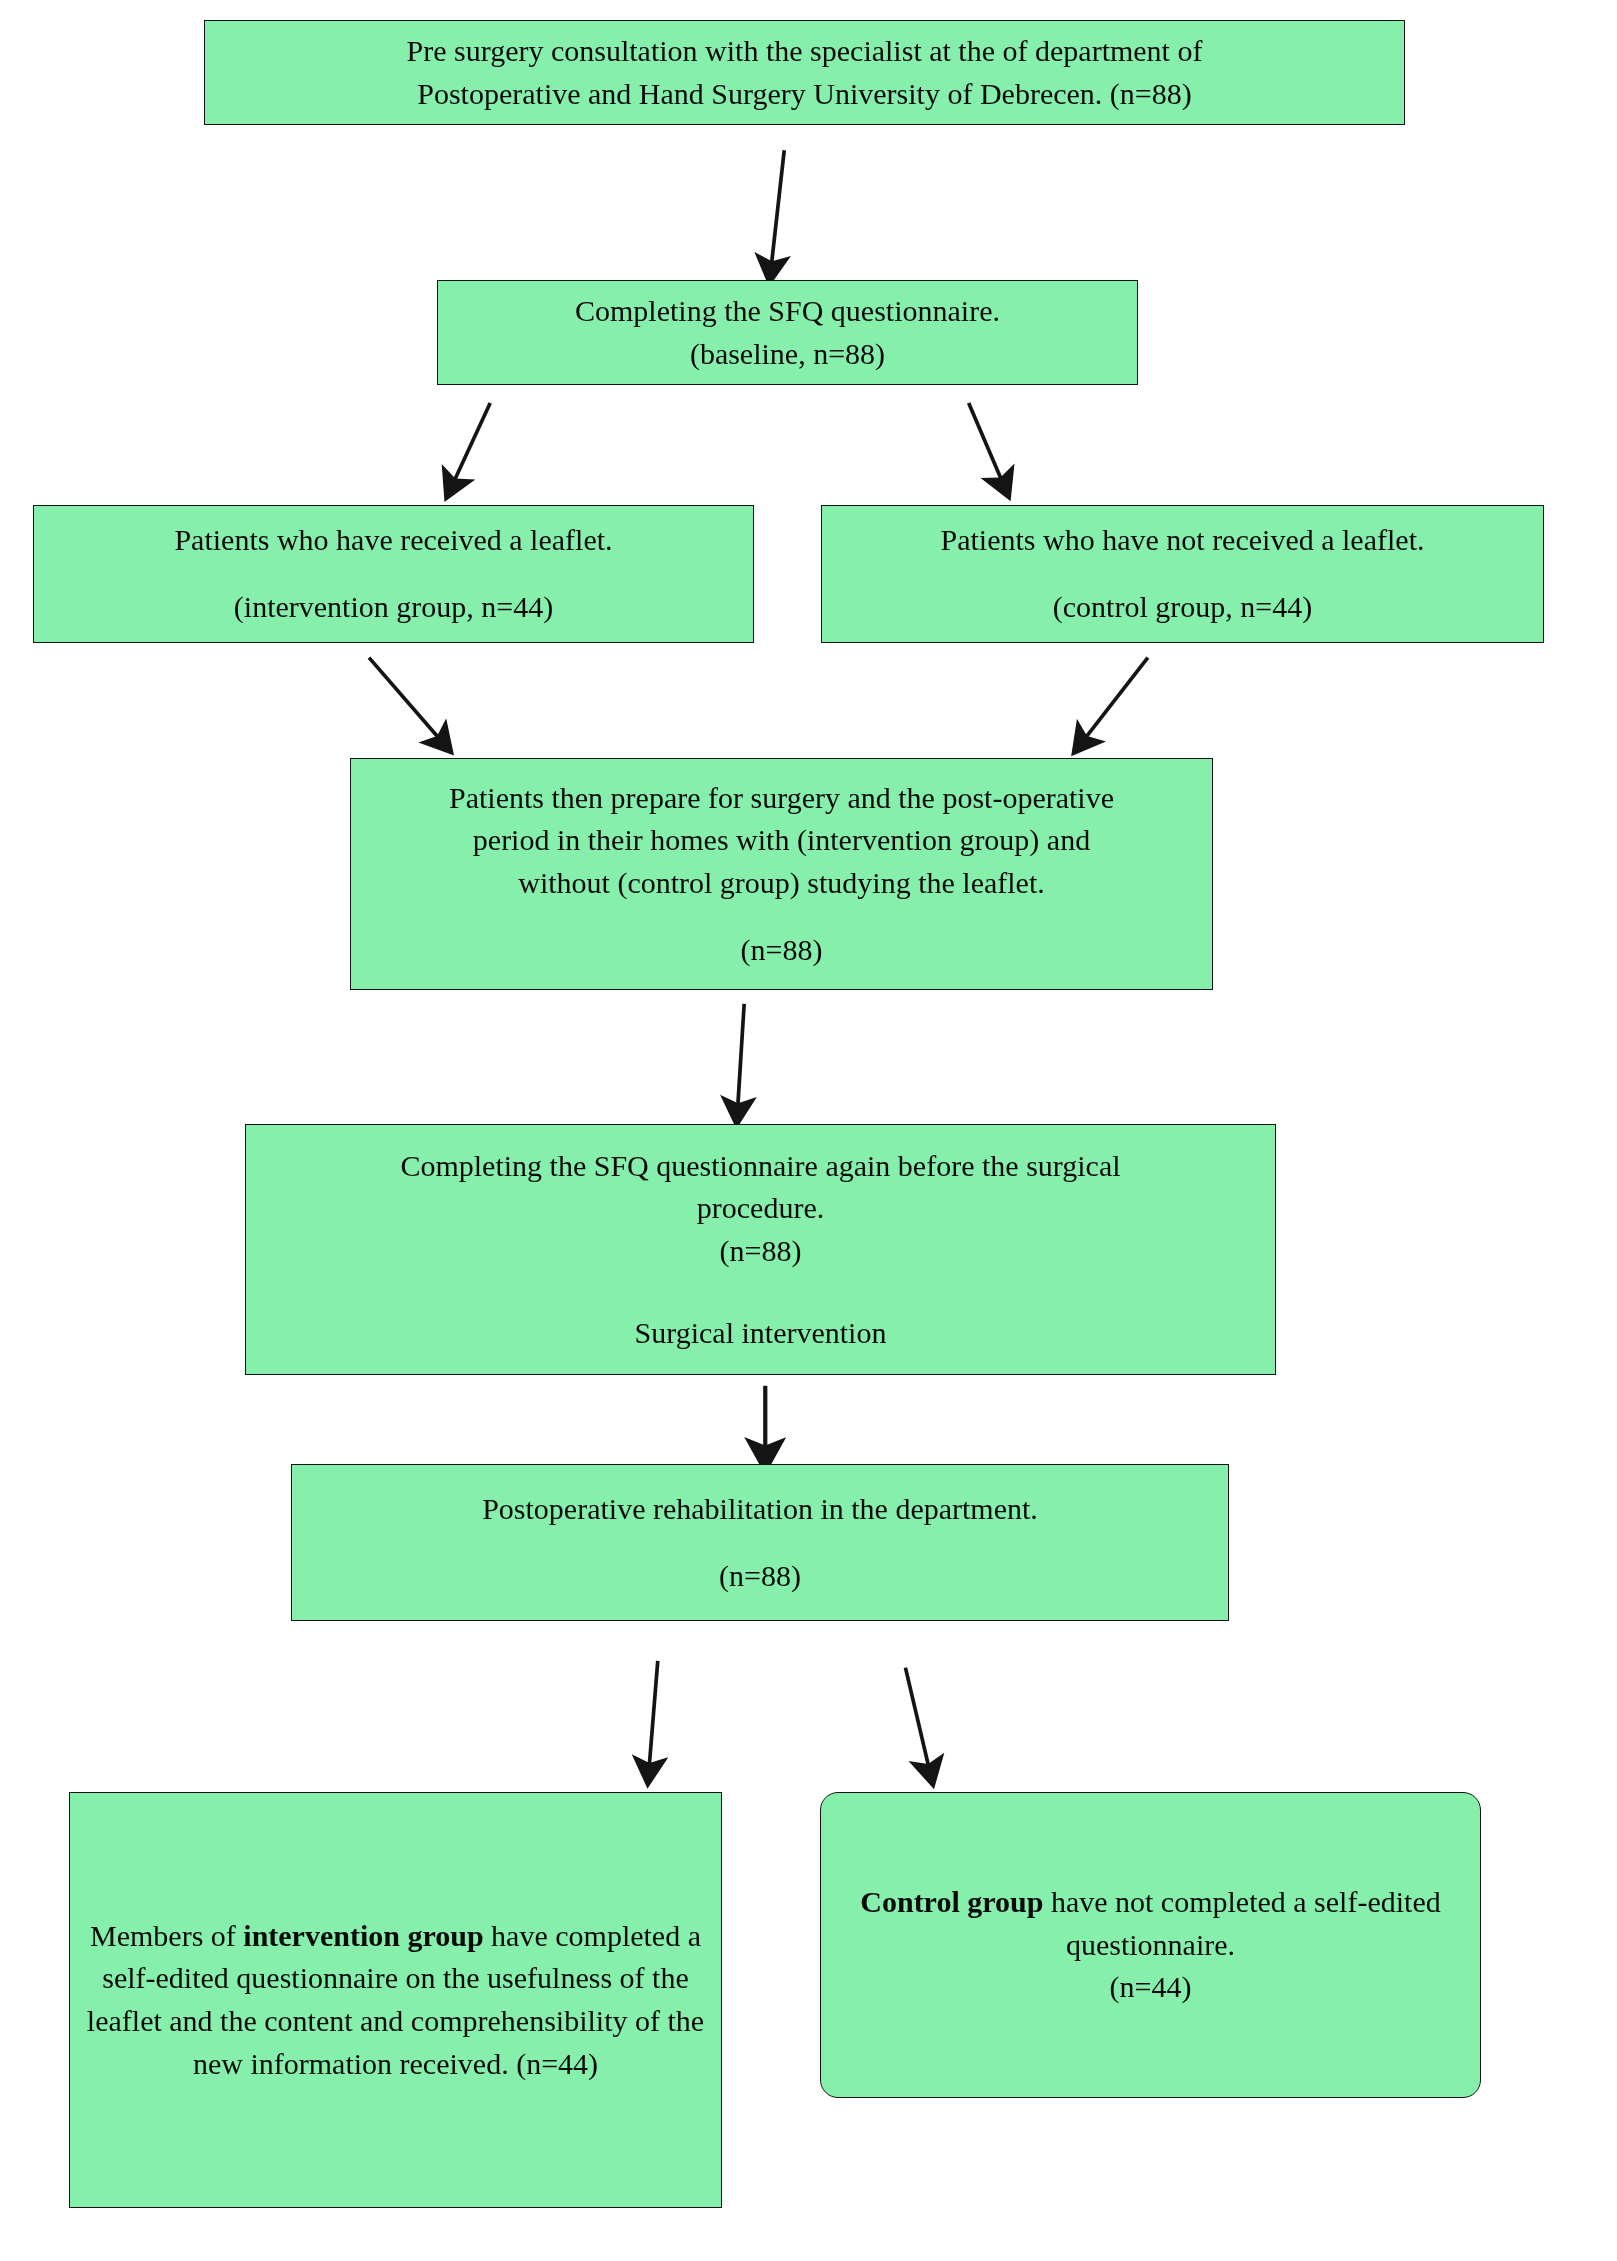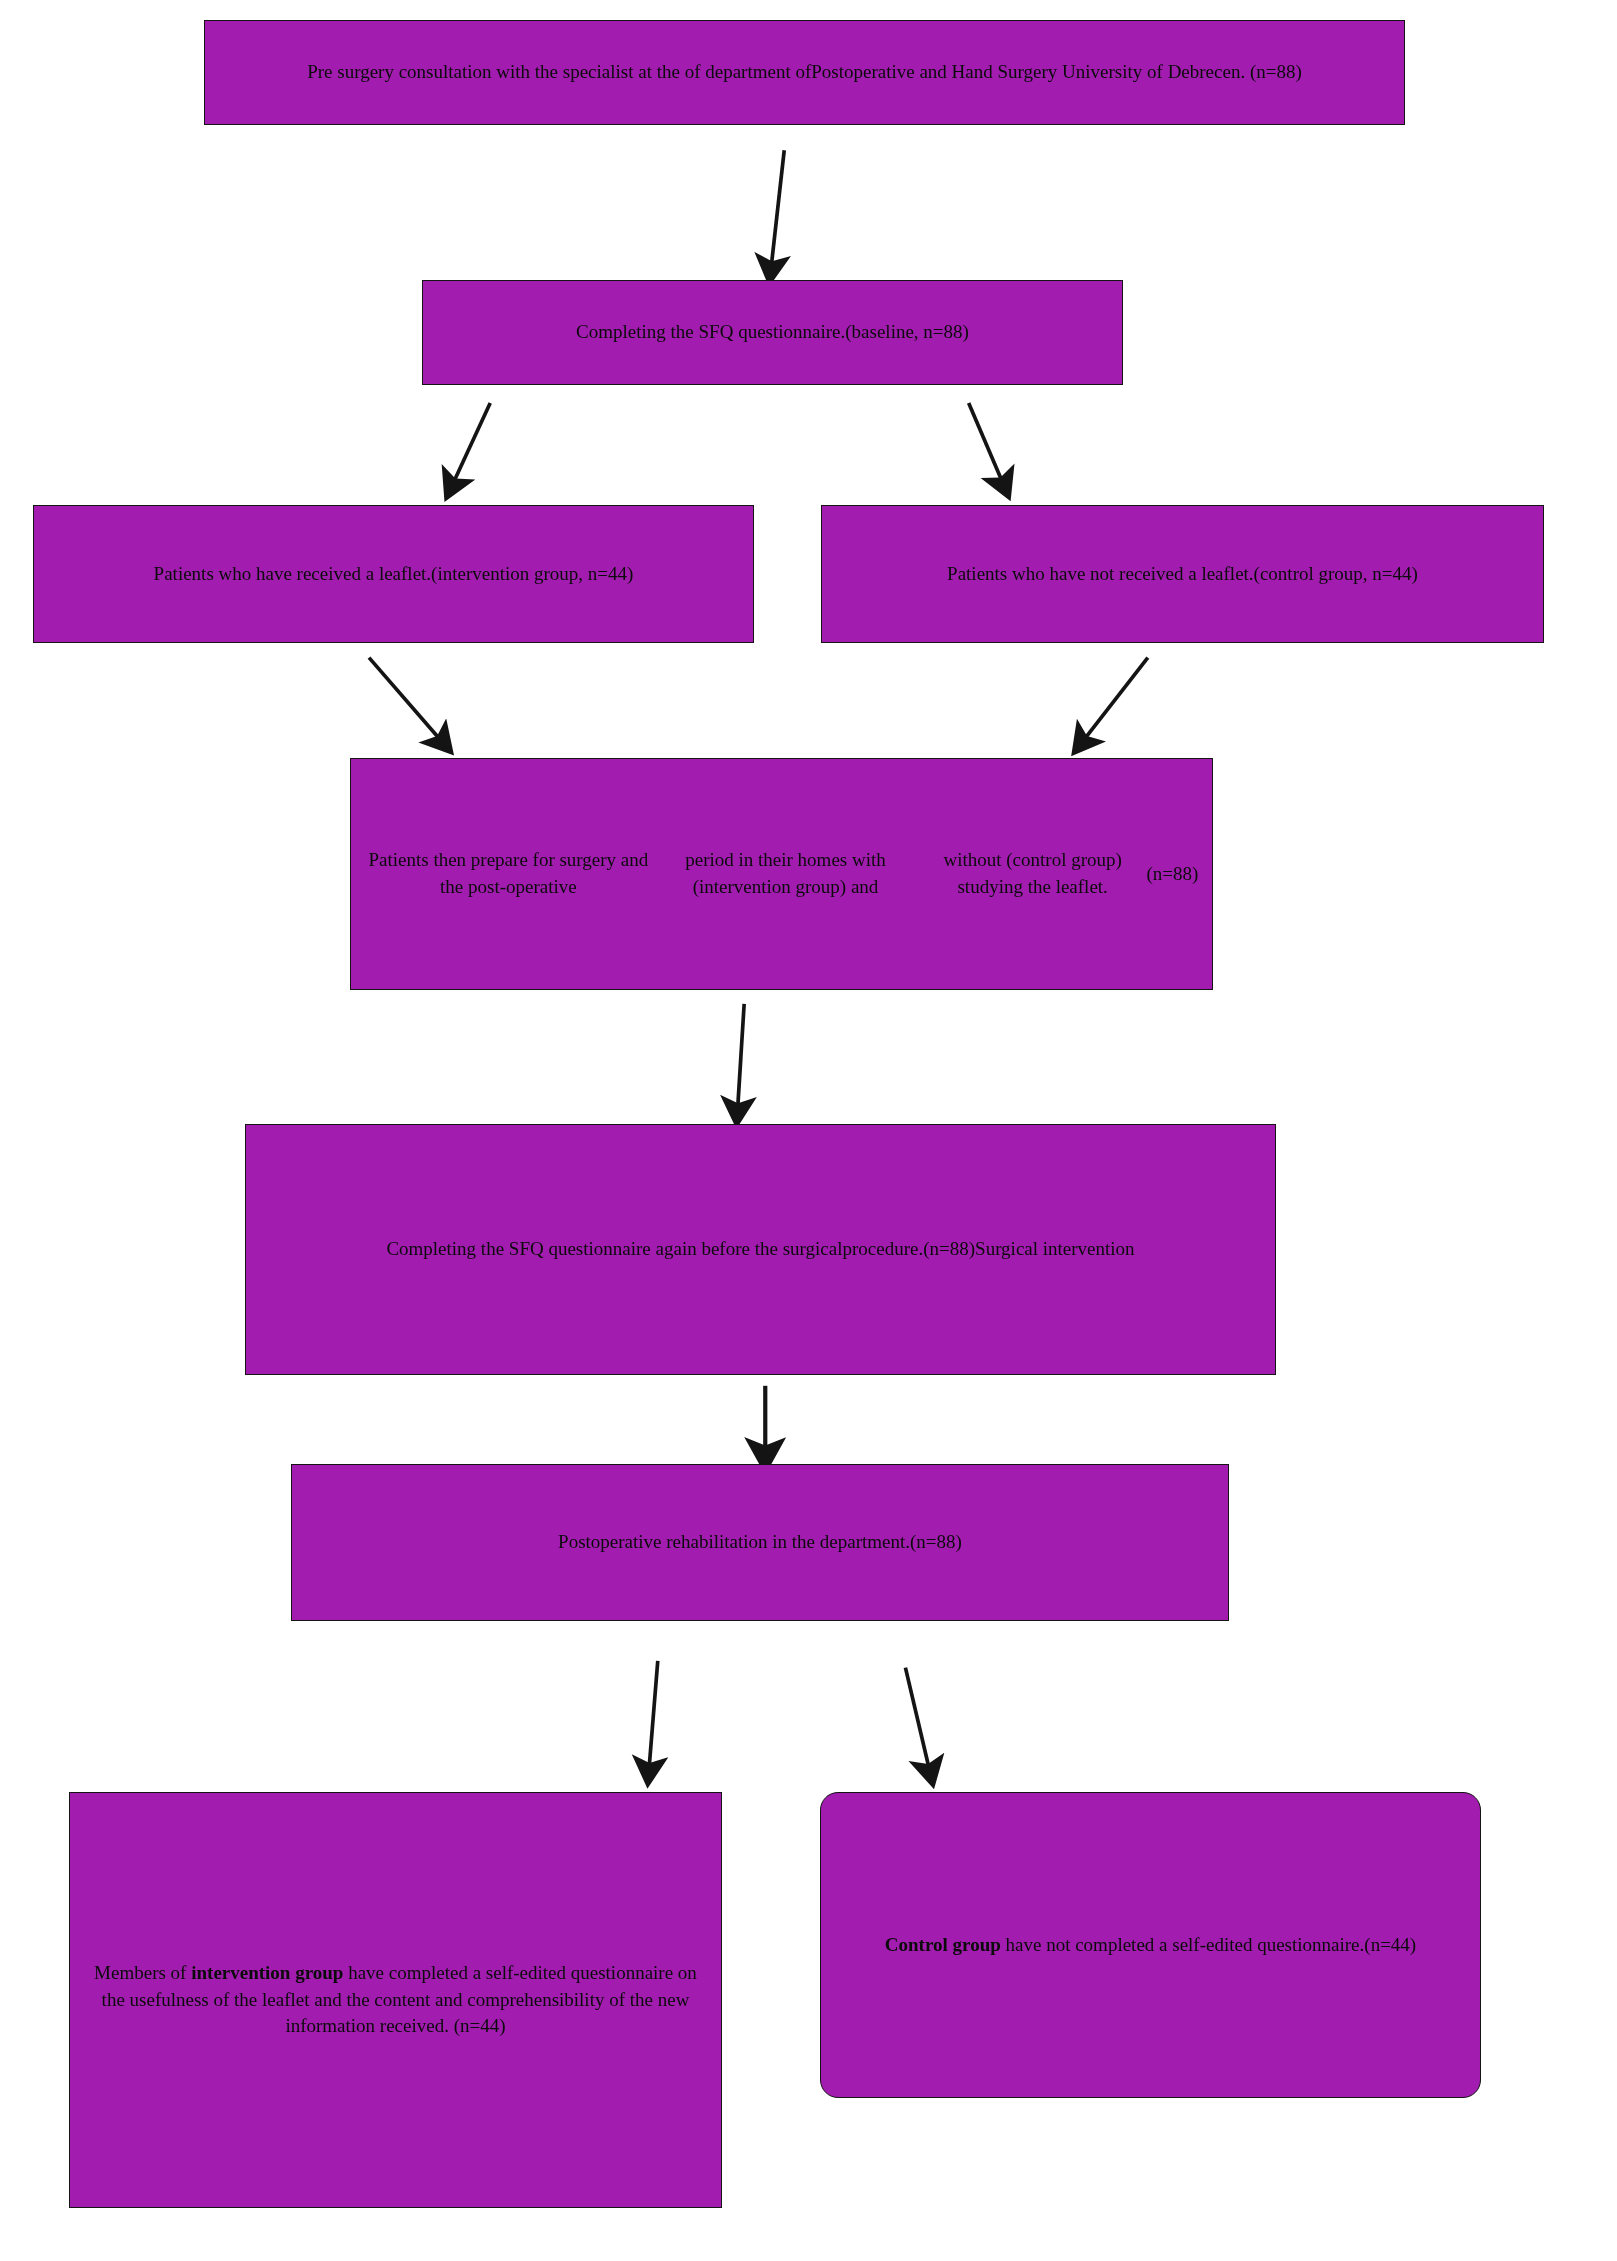--- a/index.html
+++ b/index.html
@@ -7,40 +7,40 @@
     width:1618px;height:2261px;position:relative;overflow:hidden;
     font-family:"Liberation Serif","DejaVu Serif",serif;
     color:#0b0b0b;
     -webkit-font-smoothing:antialiased;
   }
   #flow{position:absolute;left:0;top:0;width:1618px;height:2261px;}
   .box{
     position:absolute;
     box-sizing:border-box;
     border:1.6px solid #141414;
-    background:#a21caf;
+    background:#86efac;
     display:flex;
-    flex-direction:row;
+    flex-direction:column;
     align-items:center;
     justify-content:center;
     text-align:center;
     line-height:1.42;
-    font-size:19px;
+    font-size:30px;
     padding:7.4px 13.7px;
   }
   .box p{margin:0;padding:0;}
   .gap-md{height:24px;}
   .gap-lg{height:39px;}
   .ital{}
   .bold{font-weight:bold;}
   .arrows{position:absolute;left:0;top:0;width:1618px;height:2261px;pointer-events:none;}
 
   
   #box-consultation   {left:204px;  top:20px;   width:1201px; height:105px;}
-  #box-baseline-sfq   {left:422px;  top:280px;  width:701px; height:105px;}
+  #box-baseline-sfq   {left:437px;  top:280px;  width:701px; height:105px;}
   #box-leaflet-yes    {left:33px;   top:505px;  width:721px; height:138px;}
   #box-leaflet-no     {left:821px; top:505px;  width:723px; height:138px;text-align:center;}
   #box-home-prep      {left:350px;  top:758px; width:863px; height:232px;}
   #box-presurgery-sfq {left:245px;  top:1124px; width:1031px; height:251px;}
   #box-postop-rehab   {left:291px;  top:1464px; width:938px; height:157px;}
   #box-intervention-q {left:69px;  top:1792px; width:653px; height:416px;}
   #box-control-q      {left:820px; top:1792px; width:661px; height:306px;border-radius:18px;}
 </style>
 </head>
 <body>

